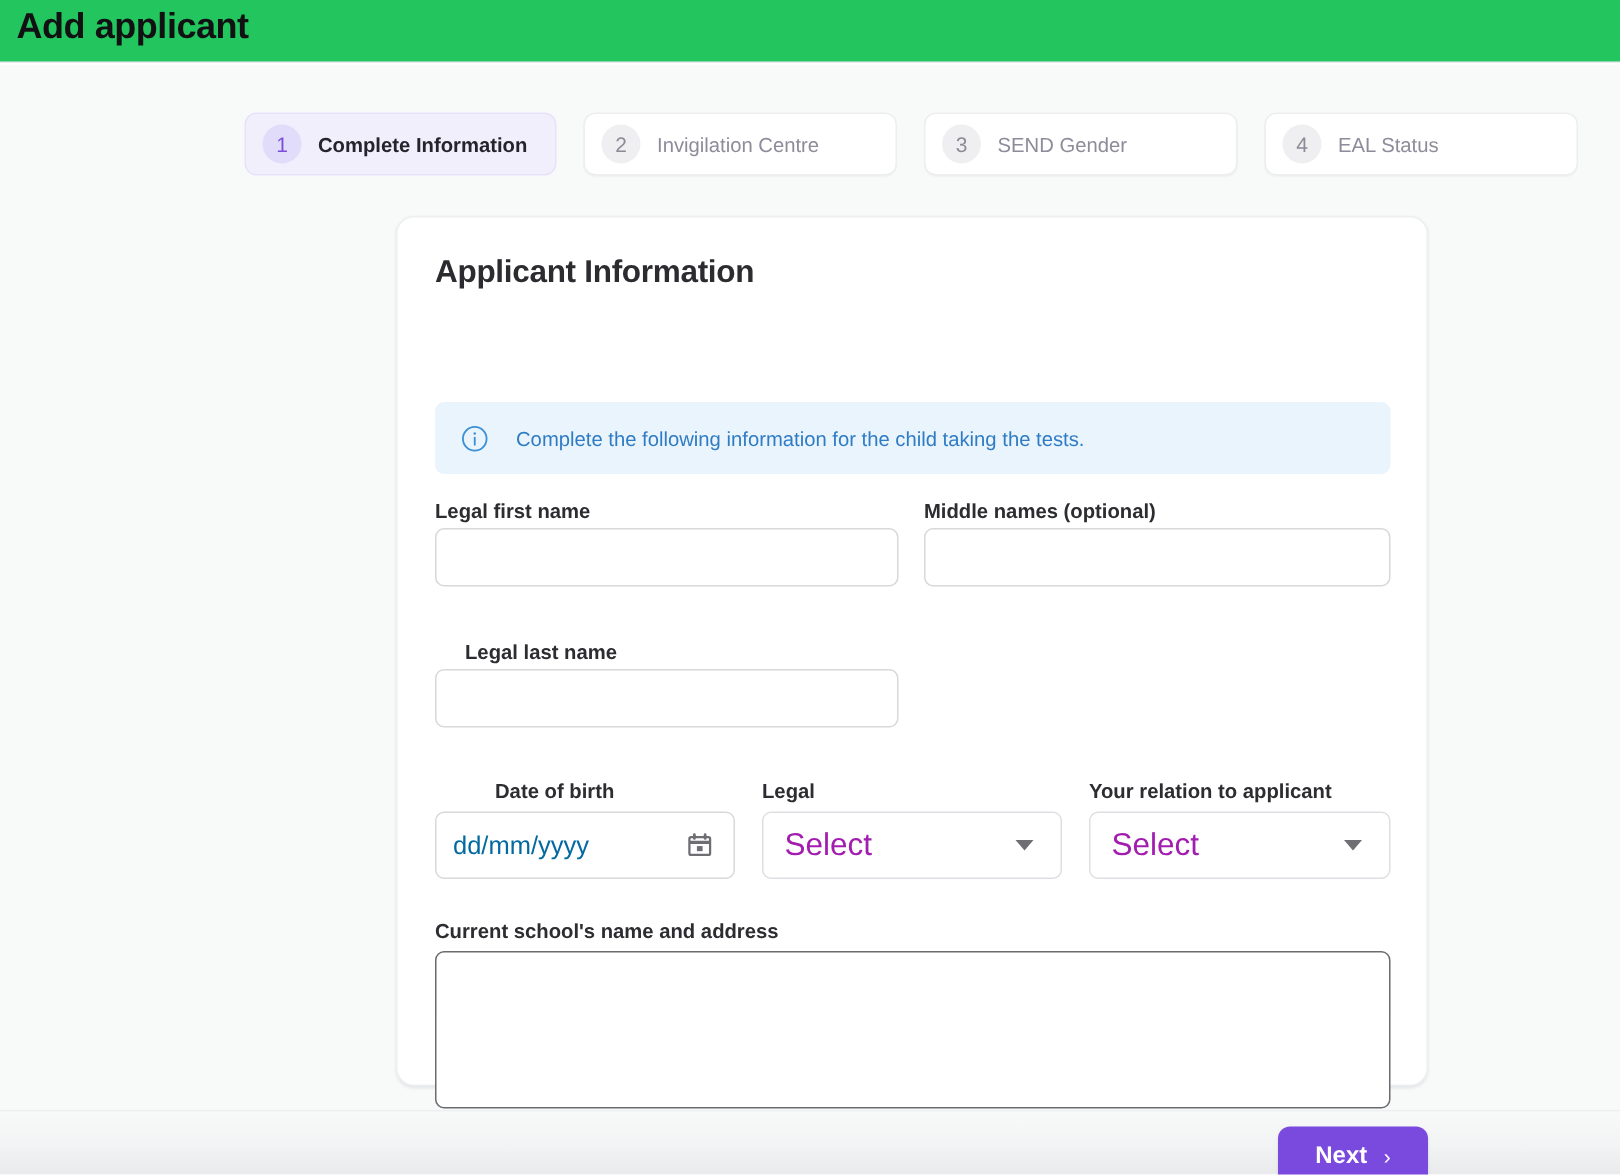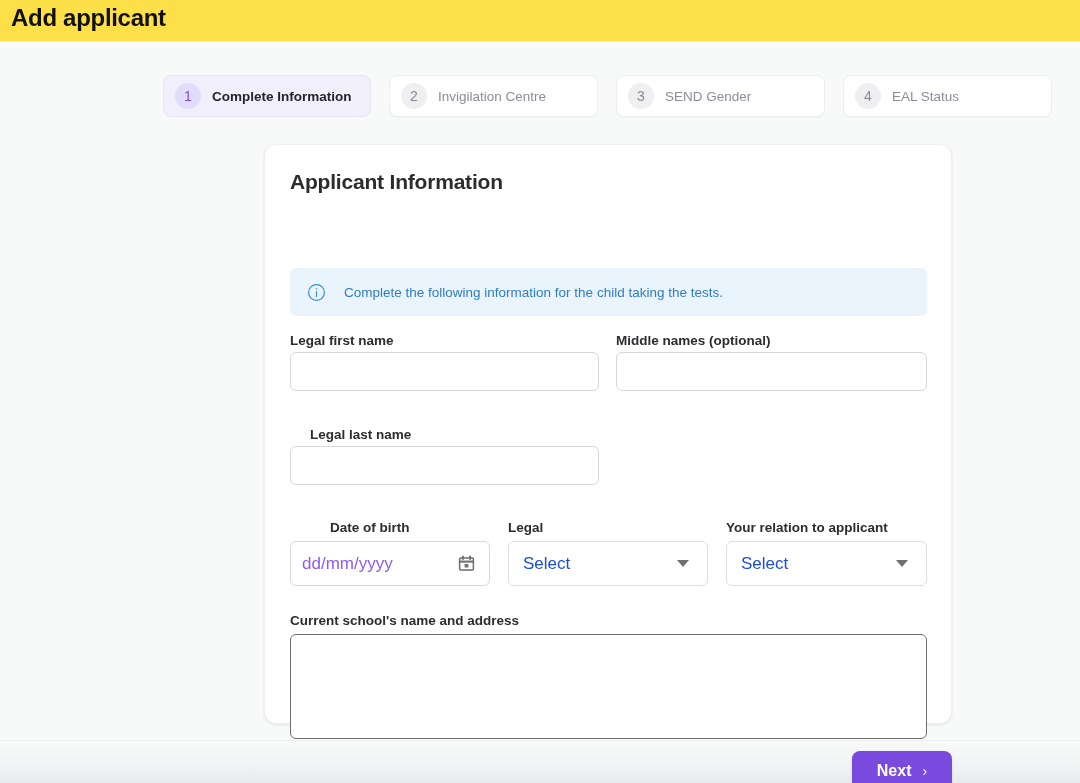--- a/index.html
+++ b/index.html
@@ -10,21 +10,21 @@
     font-family: "Liberation Sans", sans-serif;
     background: #ffffff;
   }
 
   .app { position: relative; width: 1080px; height: 783px; }
 
   
   .header {
     position: absolute; top: 0; left: 0;
     width: 1080px; height: 42px;
-    background: #fde047;
+    background: #22c55e;
     border-bottom: 1px solid #ece9f2;
   }
   .header-title {
     position: absolute; left: 11px; top: 4px;
     font-size: 24px; font-weight: bold;
     color: #111114;
     letter-spacing: -0.3px;
   }
 
   
@@ -155,43 +155,43 @@
   .dob-wrap {
     position: absolute; left: 25px; top: 396px;
     width: 200px; height: 45px;
     border: 1px solid #d7d8da;
     border-radius: 6px;
     background: #ffffff;
     display: flex; align-items: center;
   }
   .dob-text {
     font-size: 17px;
-    color: #8b5cf6;
+    color: #0369a1;
     padding-left: 11px;
     flex: 1 1 auto;
   }
   .cal-icon {
     width: 17px; height: 17px;
     margin-right: 14px;
     flex: 0 0 auto;
     color: #6e6e73;
   }
 
   
   .sel-wrap {
     position: absolute;
     height: 45px;
     border: 1px solid #dedfe2;
     border-radius: 6px;
     background: #ffffff;
     display: flex; align-items: center;
   }
   .sel-text {
-    font-size: 17px;
-    color: #1d4ed8;
+    font-size: 21px;
+    color: #a21caf;
     padding-left: 14px;
     flex: 1 1 auto;
   }
   .sel-arrow {
     width: 0; height: 0;
     border-left: 6px solid transparent;
     border-right: 6px solid transparent;
     border-top: 7px solid #6e6e73;
     margin-right: 18px;
     flex: 0 0 auto;

